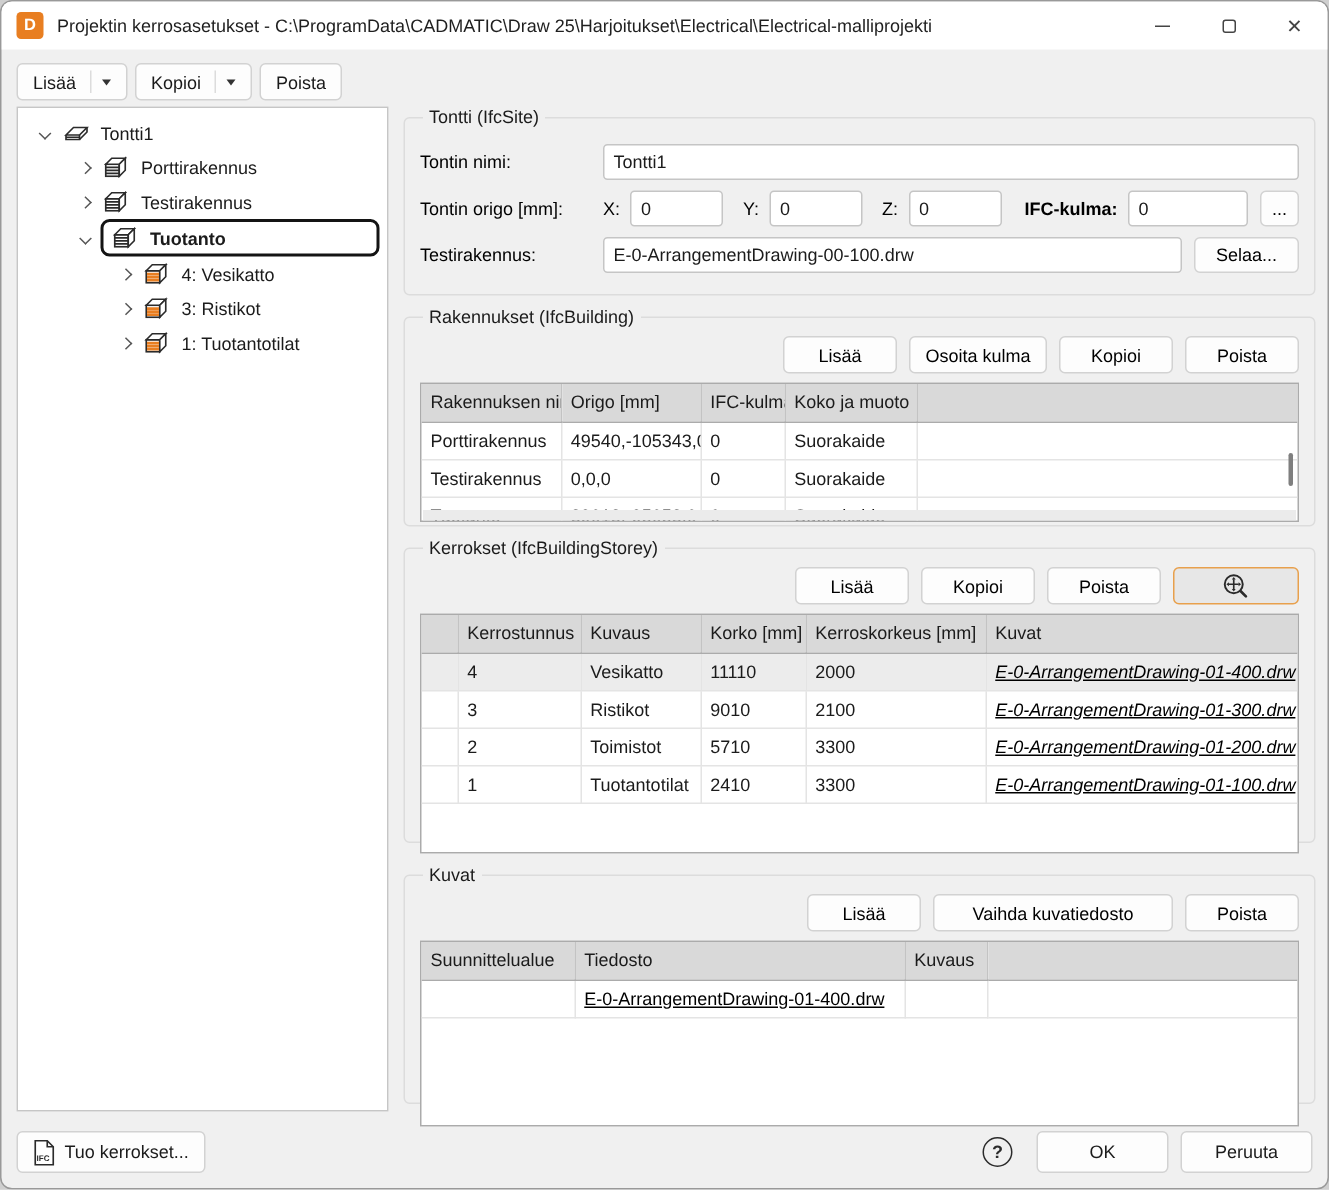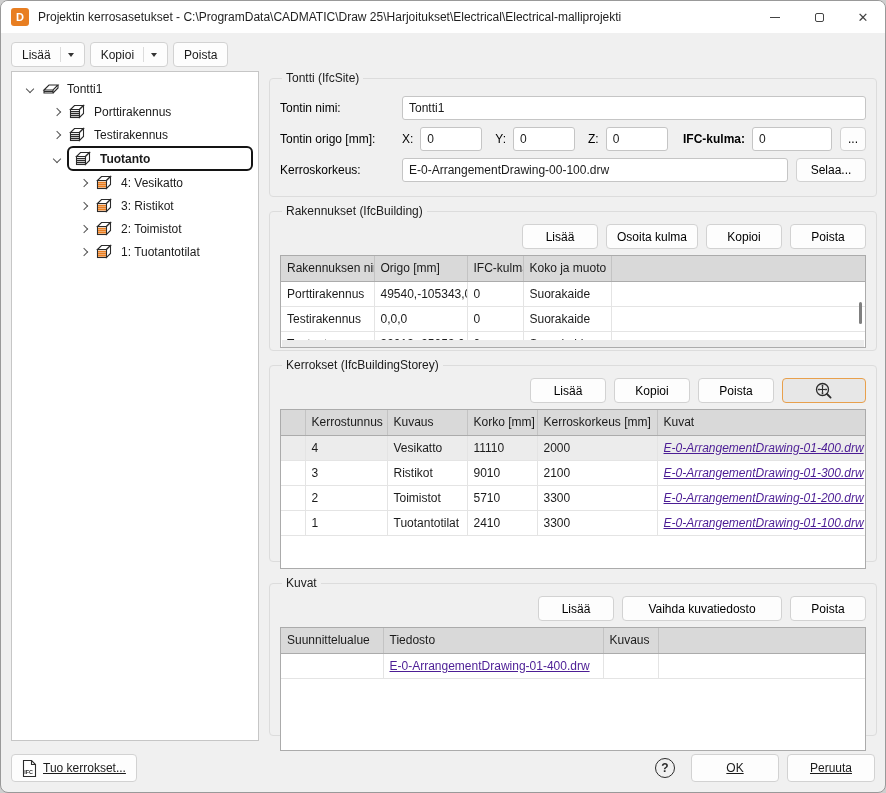--- a/index.html
+++ b/index.html
@@ -75,29 +75,29 @@
   .grid th { background:#d9d9d9; font-weight:normal; text-align:left; padding:0 6px; height:25px;
              border-right:1px solid #c3c3c3; border-bottom:1px solid #ababab; overflow:hidden; white-space:nowrap; }
   .grid th:last-child { border-right:none; }
   .grid td { height:25px; padding:0 6px; border-right:1px solid #e4e4e4; border-bottom:1px solid #e4e4e4;
              overflow:hidden; white-space:nowrap; }
   .grid td:last-child { border-right:none; }
   .bgrid { height:93px; }
   .sgrid { height:160px; }
   .igrid { height:124px; }
   tr.sel td { background:#ececec; }
-  .lnk { color:#4c1d95; text-decoration:underline;margin-top:40px; }
+  .lnk { color:#000000; text-decoration:underline;margin-top:40px; }
   .lnk.it { font-style:italic; }
   .hstrip { position:absolute; left:1px; right:1px; bottom:0; height:7px; background:#ebebeb; }
   .vthumb { position:absolute; right:3px; top:46px; width:3px; height:22px; background:#7f7f7f; border-radius:2px; }
 
   
   .bottombar { position:absolute; left:0; right:0; bottom:0; height:48px; display:flex; align-items:center; padding:0 10px; }
   .fbtn { height:28px; border:1px solid #d2d2d2; background:#fdfdfd; border-radius:4px; font-size:12px;
-          display:flex; align-items:center; justify-content:center; padding:0 10px; gap:6px; color:#1b1b1b;text-decoration:underline; }
+          display:flex; align-items:center; justify-content:center; padding:0 10px; gap:6px; color:#1b1b1b; }
   .fbtn + .fbtn { margin-left:8px; }
   .help-circle { width:20px; height:20px; border-radius:50%; border:1.6px solid #2b2b2b; font-size:12px; font-weight:bold;
                  display:flex; align-items:center; justify-content:center; margin-left:auto; margin-right:16px; color:#2b2b2b; }
   .okbtn, .cancelbtn { width:88px; }
   .cancelbtn { margin-left:10px; }
 </style>
 </head>
 <body>
 
 <div class="window">
@@ -230,36 +230,20 @@
           <rect x="1.5" y="5.5" width="9" height="8" fill="#fff"></rect>
           <polygon points="1.5,5.5 5.5,1.5 14.5,1.5 10.5,5.5" fill="#fff"></polygon>
           <polygon points="10.5,5.5 14.5,1.5 14.5,9.5 10.5,13.5" fill="#fff"></polygon>
           <g stroke="#E87E21" stroke-width="1.8">
               <line x1="2" y1="7.7" x2="10" y2="7.7"></line>
               <line x1="2" y1="9.7" x2="10" y2="9.7"></line>
               <line x1="2" y1="11.7" x2="10" y2="11.7"></line>
             </g>
         </svg>
       </span>
-      <span class="tlabel">2: Toimistot</span>
-    </div>
-    <div class="titem" style="padding-left:69px">
-      <span class="chev right"></span>
-      <span class="ticon">
-        <svg width="18" height="16" viewBox="0 0 18 16" fill="none" stroke="#2b2b2b" stroke-width="1.1">
-          <rect x="1.5" y="5.5" width="9" height="8" fill="#fff"></rect>
-          <polygon points="1.5,5.5 5.5,1.5 14.5,1.5 10.5,5.5" fill="#fff"></polygon>
-          <polygon points="10.5,5.5 14.5,1.5 14.5,9.5 10.5,13.5" fill="#fff"></polygon>
-          <g stroke="#E87E21" stroke-width="1.8">
-              <line x1="2" y1="7.7" x2="10" y2="7.7"></line>
-              <line x1="2" y1="9.7" x2="10" y2="9.7"></line>
-              <line x1="2" y1="11.7" x2="10" y2="11.7"></line>
-            </g>
-        </svg>
-      </span>
       <span class="tlabel">1: Tuotantotilat</span>
     </div>
   </div>
 
   <div class="rp">
 
     <fieldset class="fs-site">
       <legend>Tontti (IfcSite)</legend>
       <div class="frow">
         <span class="flabel">Tontin nimi:</span>
@@ -271,21 +255,21 @@
         <input class="field w62" value="0" style="">
         <span class="coord-lbl">Y:</span>
         <input class="field w62" value="0" style="">
         <span class="coord-lbl">Z:</span>
         <input class="field w62" value="0" style="">
         <span class="coord-lbl ml-auto">IFC-kulma:</span>
         <input class="field w80" value="0" style="">
         <div class="more-btn">...</div>
       </div>
       <div class="frow">
-        <span class="flabel">Kerroskorkeus:</span>
+        <span class="flabel">Testirakennus:</span>
         <input class="field grow" value="E-0-ArrangementDrawing-00-100.drw" style="">
         <div class="browse-btn">Selaa...</div>
       </div>
     </fieldset>
 
     <fieldset class="fs-build">
       <legend>Rakennukset (IfcBuilding)</legend>
       <div class="grpbtns">
         <div class="gbtn">Lisää</div>
         <div class="gbtn">Osoita kulma</div>

